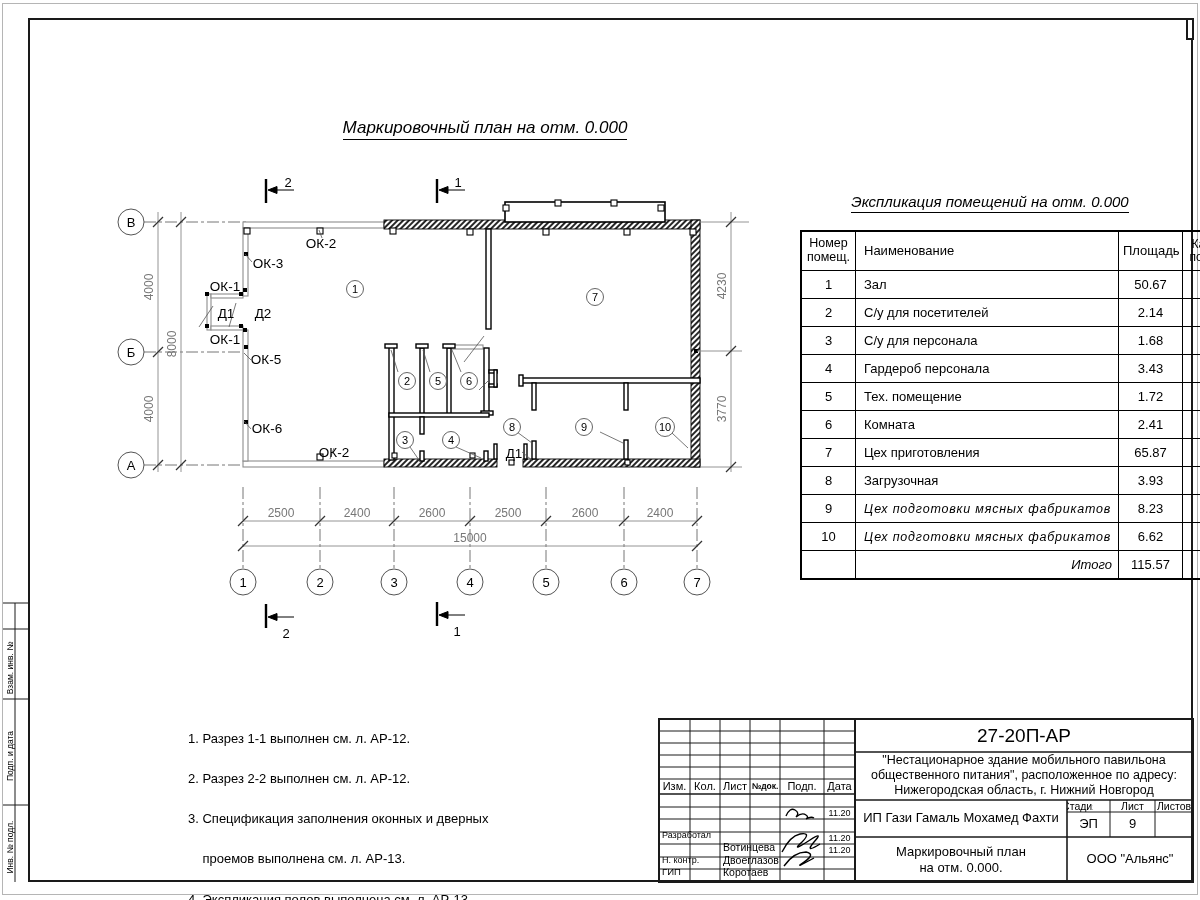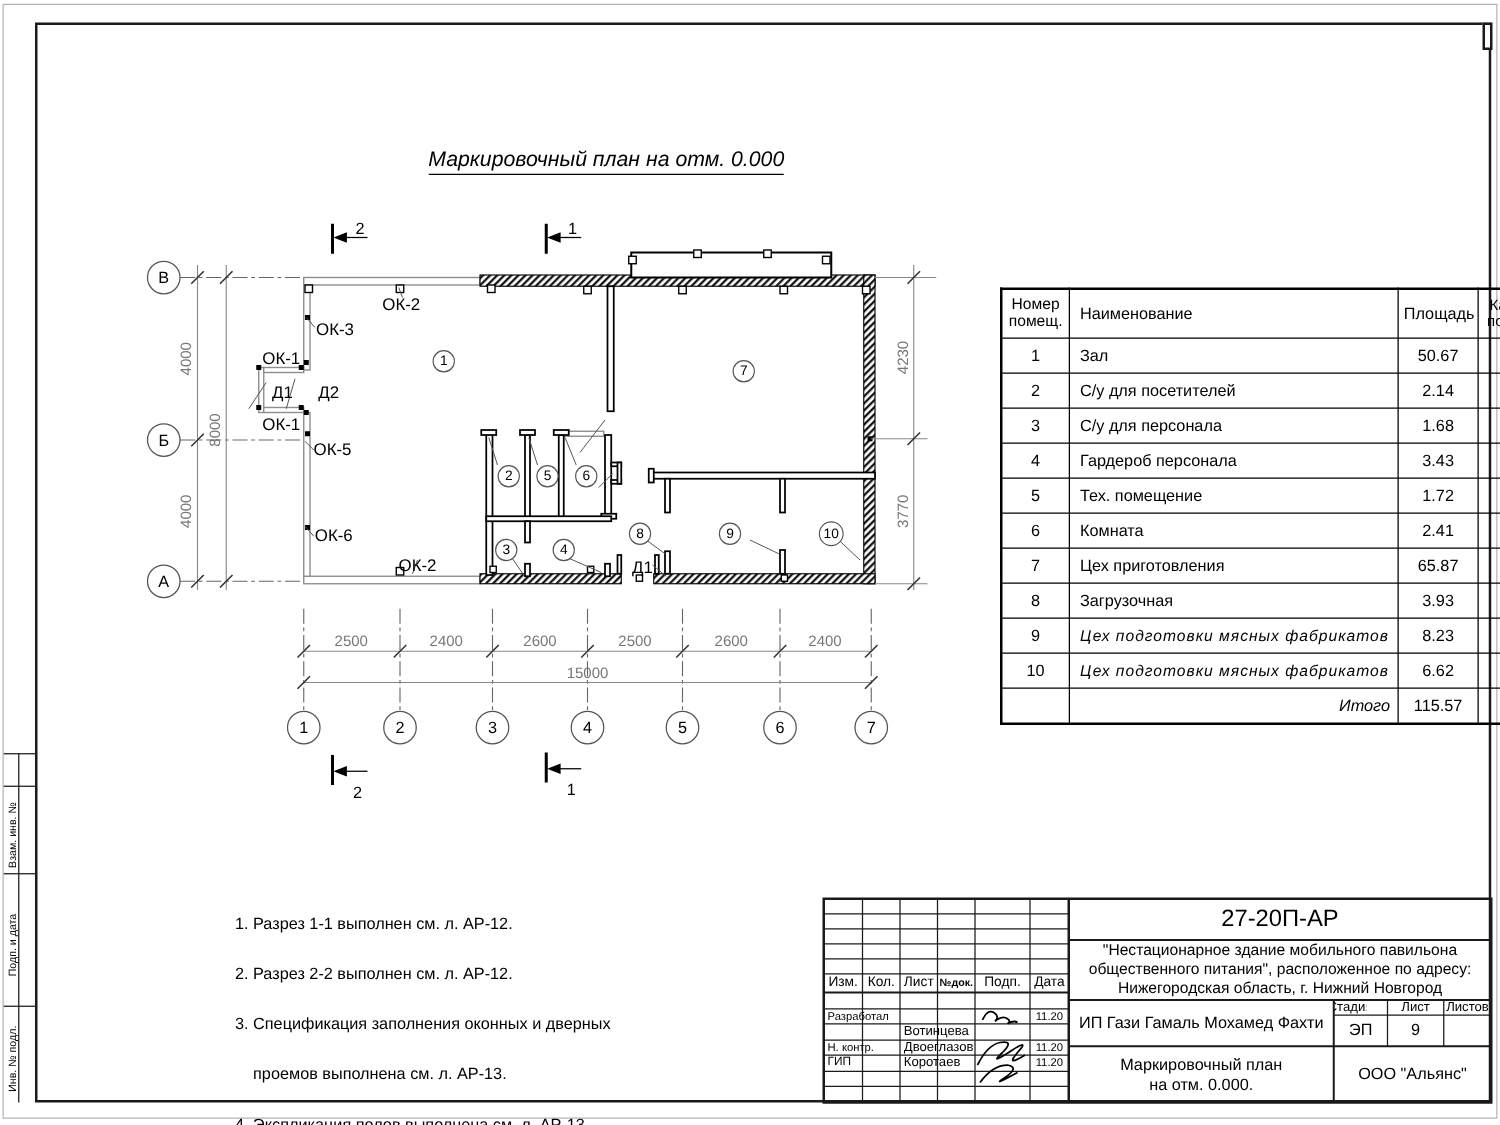--- a/index.html
+++ b/index.html
@@ -27,39 +27,42 @@
   table.exp .c-name{width:250px;text-align:left;padding-left:8px;}
   table.exp .c-area{width:55px;text-align:center;}
   table.exp .c-cat{width:30px;text-align:center;font-size:12px;}
   table.exp th.c-num{font-size:12.5px;}
   .gost{font-style:italic;letter-spacing:0.8px;font-size:12.5px;}
   .total-name{text-align:right !important;font-style:italic;padding-right:6px !important;}
   .notes{position:absolute;left:188px;top:705px;font-size:13px;line-height:13.4px;
          white-space:pre;}
   .stamp-text{position:absolute;overflow:hidden;display:flex;align-items:center;
               justify-content:center;line-height:1.15;}
-  .stamp-text.left{justify-content:flex-start;text-align:center;}
+  .stamp-text.left{justify-content:flex-start;text-align:center;margin-top:22px;}
   .margin-label{position:absolute;font-size:8.5px;white-space:nowrap;
                 transform:rotate(-90deg);transform-origin:center center;
                 display:flex;align-items:center;justify-content:center;}
 </style>
 </head>
 <body>
 
 <div class="sheet">
   <div class="sheet-edge"></div>
   <div class="frame"></div>
   <div class="corner-box"></div>
 
   <div class="margin-label" style="left:-21px;top:662px;width:62px;height:12px;">Взам. инв. №</div>
   <div class="margin-label" style="left:-40px;top:750px;width:100px;height:12px;">Подп. и дата</div>
   <div class="margin-label" style="left:-29px;top:841px;width:78px;height:12px;">Инв. № подл.</div>
 
   <div class="page-title">
     <span>Маркировочный план на отм. 0.000</span>
+  </div>
+  <div class="tbl-title">
+    <span>Экспликация помещений на отм. 0.000</span>
   </div>
 
   <svg class="draw" width="1200" height="900" viewBox="0 0 1200 900">
     <defs>
       <pattern id="hatch" width="4" height="4" patternUnits="userSpaceOnUse" patternTransform="rotate(45)">
         <rect width="4" height="4" fill="#fff"></rect>
         <line x1="1" y1="0" x2="1" y2="4" stroke="#000" stroke-width="1.7"></line>
       </pattern>
     </defs>
 

